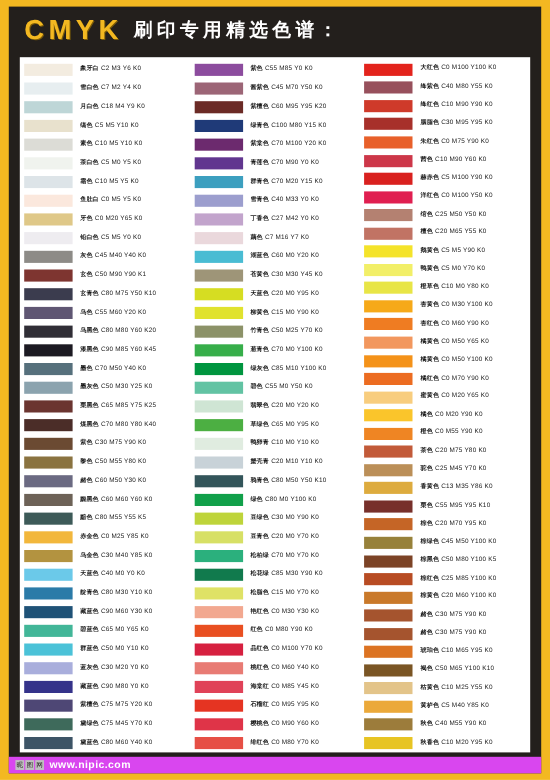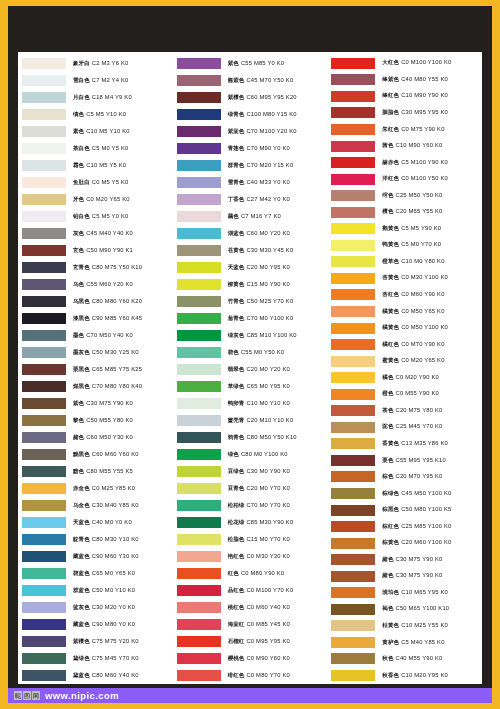--- a/index.html
+++ b/index.html
@@ -106,21 +106,21 @@
     font-size: 5.8px;
     letter-spacing: 0.2px;
   }
   
   #footer {
     position: absolute;
     left: 8px;
     bottom: 6px;
     width: 484px;
     height: 15px;
-    background: #8b5cf6;
+    background: #d946ef;
     display: flex;
     align-items: center;
     justify-content: space-between;
     padding: 0 6px;
     box-sizing: border-box;
   }
   #footer-left {
     display: flex;
     align-items: center;
   }
@@ -156,20 +156,24 @@
     white-space: nowrap;
   }
 </style>
 </head>
 <body>
 
 <div id="page">
 
   <div id="dark-panel"></div>
 
+  <div id="header">
+    <div id="cmyk-logo">CMYK</div>
+    <div id="header-title">刷印专用精选色谱：</div>
+  </div>
 
   <div id="sheet">
     <div class="col">
         <div class="row">
           <div class="swatch" style="background: rgb(243, 236, 224);"></div>
           <div class="label"><span class="nm">象牙白</span><span class="code">C2 M3 Y6 K0</span></div>
         </div>
         <div class="row">
           <div class="swatch" style="background: rgb(231, 238, 240);"></div>
           <div class="label"><span class="nm">雪白色</span><span class="code">C7 M2 Y4 K0</span></div>

